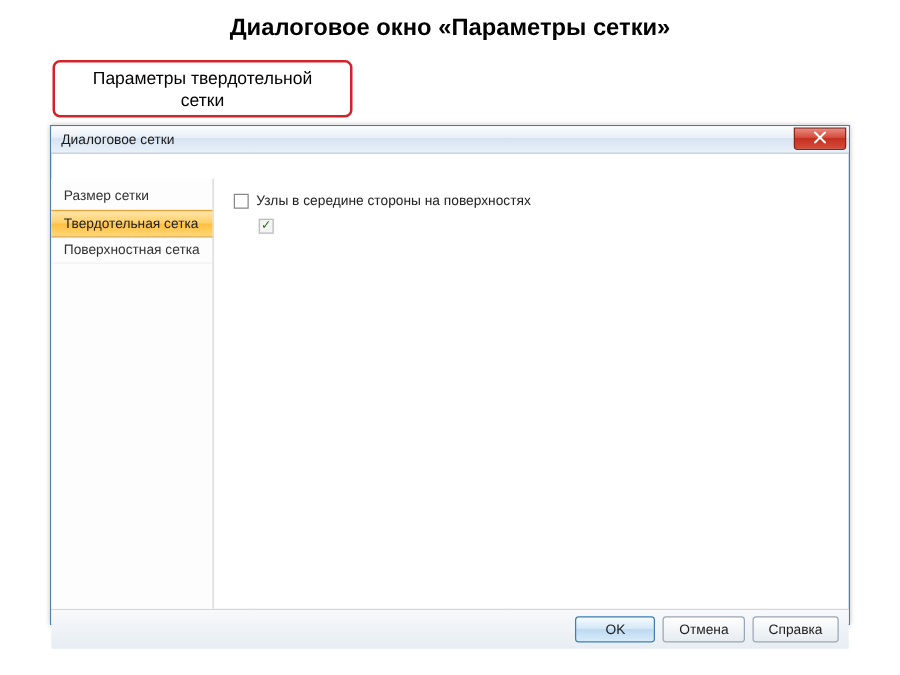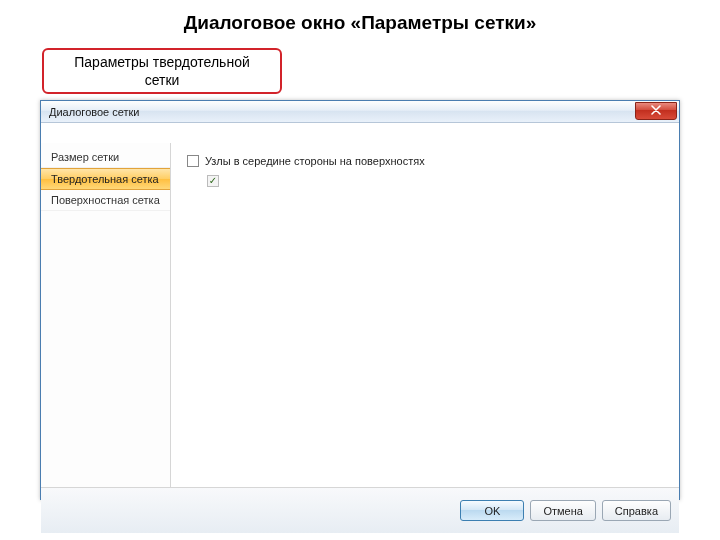--- a/index.html
+++ b/index.html
@@ -141,21 +141,21 @@
     justify-content: space-between;
   }
   .dropdown .chev {
     width: 0; height: 0;
     border-left: 4px solid transparent;
     border-right: 4px solid transparent;
     border-top: 4px solid #888;
     margin-left: 6px;
   }
   .button-row {
-    height: 46px;
+    height: 32px;
     border-top: 1px solid #d6d6d6;
     background: linear-gradient(#f8f9fb, #e7edf3);
     display: flex;
     align-items: center;
     justify-content: flex-end;
     padding: 0 8px;
     gap: 6px;
   }
   .btn {
     height: 21px;

